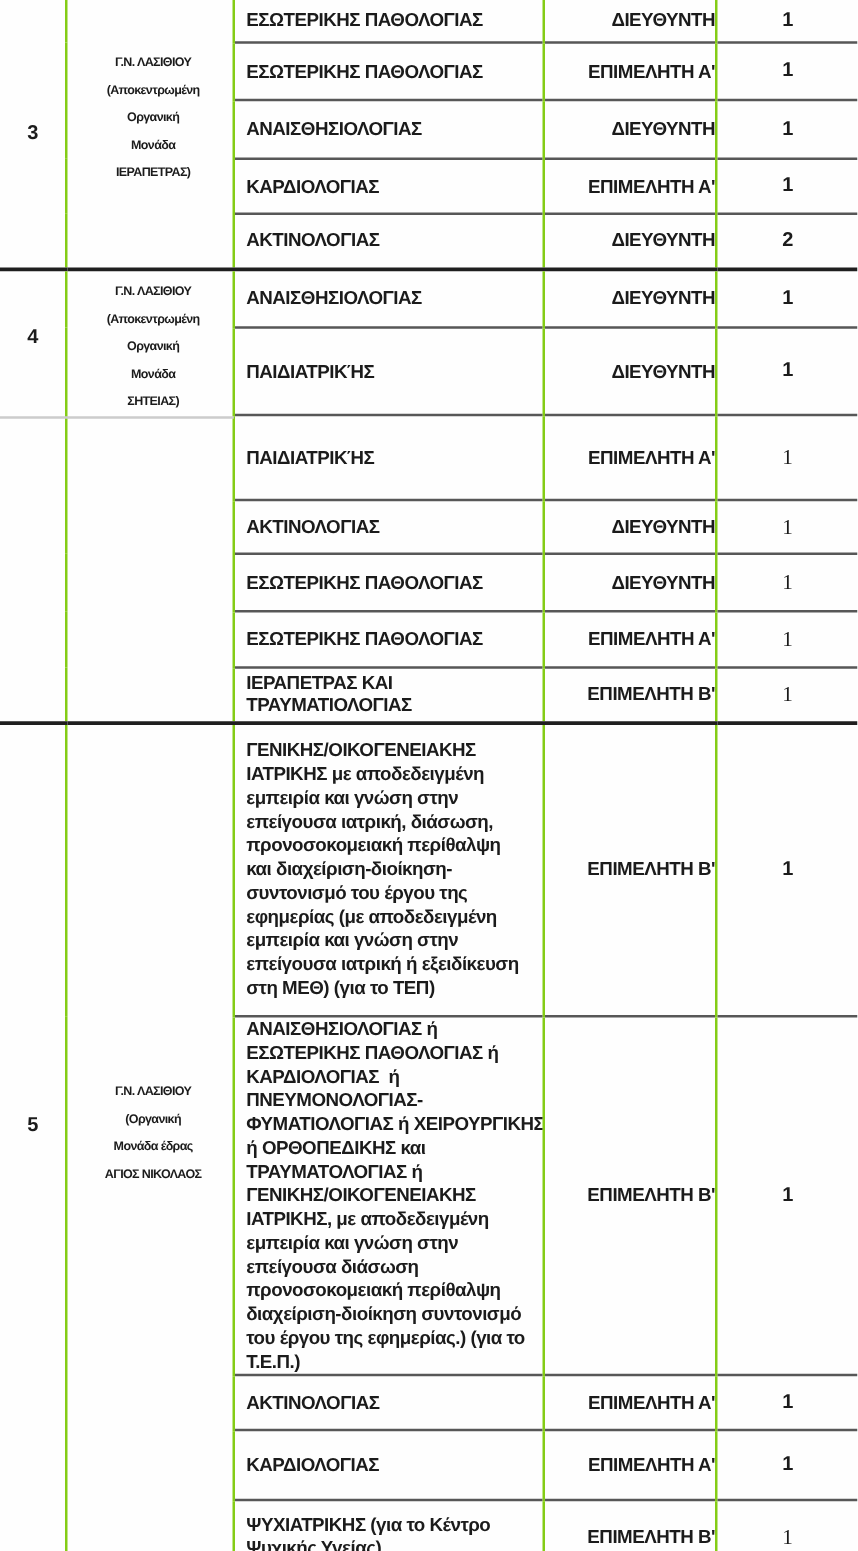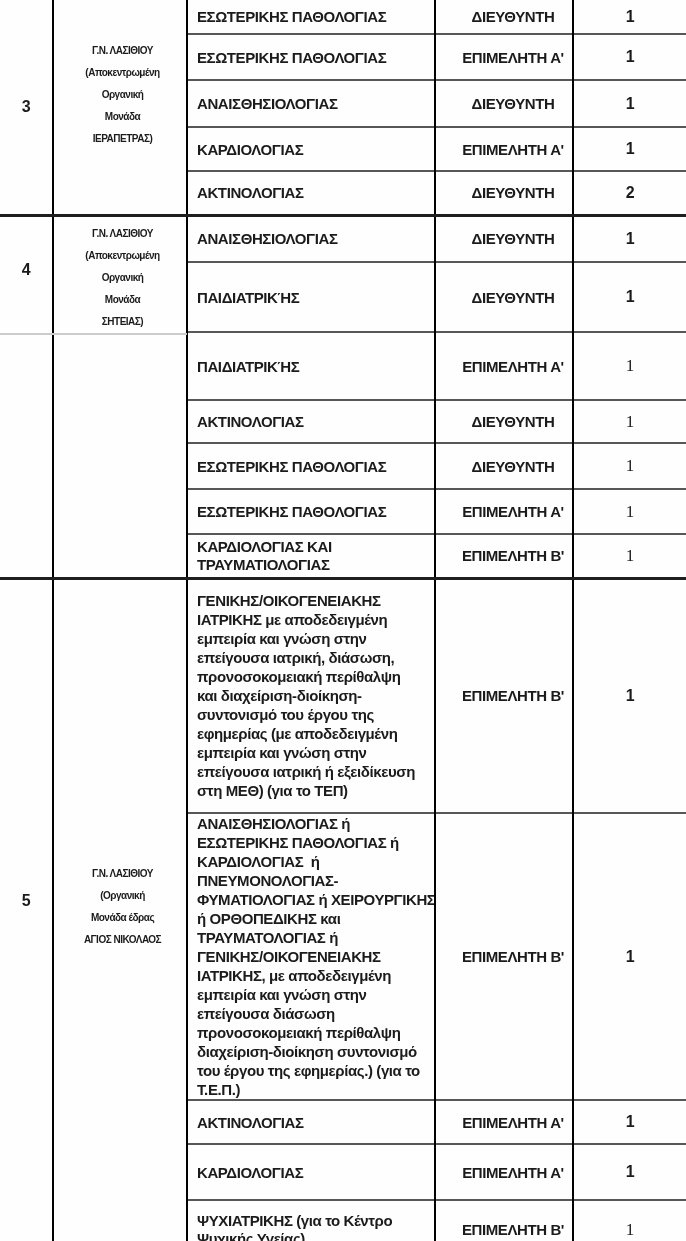--- a/index.html
+++ b/index.html
@@ -11,36 +11,36 @@
   .page{position:relative;width:686px;height:1241px;background:#fefefe;}
   table.positions{
     border-collapse:collapse;table-layout:fixed;width:686px;
     margin:0;
   }
   td{
     padding:0;vertical-align:middle;overflow:hidden;
     font-weight:700;font-size:15px;letter-spacing:-0.4px;
   }
   
-  td.c-hosp,td.c-spec,td.c-grade,td.c-count{border-left:2px solid #000000;margin-left:35px;}
+  td.c-hosp,td.c-spec,td.c-grade,td.c-count{border-left:2px solid #84cc16;margin-left:35px;}
   
   tr.sub > td{border-top:2px solid #575757;}
   tr.sec-start > td{border-top:3px solid #1f1f1f;}
   
   .c-num{text-align:center;font-size:16px;}
   .c-hosp{
     text-align:center;padding-left:7px;padding-right:2px;
     white-space:pre;font-size:10px;line-height:22px;letter-spacing:-0.5px;
   }
   .c-spec{
     text-align:left;padding-left:9px;padding-right:2px;
     white-space:pre;line-height:19px;
   }
   .c-spec.short{line-height:18px;}
-  .c-grade{text-align:center;padding-left:18px;}
+  .c-grade{text-align:right;padding-left:18px;}
   .c-count{text-align:center;font-size:16px;}
   .c-count.num-reg{font-weight:400;font-family:"Liberation Serif","DejaVu Serif",serif;font-size:17px;letter-spacing:0;}
   
   .va-top{vertical-align:top;}
   .pad-hosp-top{padding-top:6px;}
   .pad-num-top{padding-top:44px;}
   .nudge-up-12{position:relative;top:-12px;display:inline-block;}
   .nudge-up-18{position:relative;top:-18px;display:inline-block;}
   
   .page-break-line{
@@ -124,21 +124,21 @@
       <td class="c-spec">ΕΣΩΤΕΡΙΚΗΣ ΠΑΘΟΛΟΓΙΑΣ</td>
       <td class="c-grade">ΔΙΕΥΘΥΝΤΗ</td>
       <td class="c-count num-reg">1</td>
     </tr>
     <tr class="sub" style="height:45px">
       <td class="c-spec">ΕΣΩΤΕΡΙΚΗΣ ΠΑΘΟΛΟΓΙΑΣ</td>
       <td class="c-grade">ΕΠΙΜΕΛΗΤΗ Α'</td>
       <td class="c-count num-reg">1</td>
     </tr>
     <tr class="sub" style="height:44px">
-      <td class="c-spec short">ΚΑΡΔΙΟΛΟΓΙΑΣ ΚΑΙ
+      <td class="c-spec short">ΙΕΡΑΠΕΤΡΑΣ ΚΑΙ
 ΤΡΑΥΜΑΤΙΟΛΟΓΙΑΣ</td>
       <td class="c-grade">ΕΠΙΜΕΛΗΤΗ Β'</td>
       <td class="c-count num-reg">1</td>
     </tr>
 
     <tr class="sec-start" style="height:235px">
       <td class="c-num" rowspan="5"><span class="nudge-up-18">5</span></td>
       <td class="c-hosp" rowspan="5"><span class="nudge-up-12">Γ.Ν. ΛΑΣΙΘΙΟΥ
 (Οργανική
 Μονάδα έδρας

